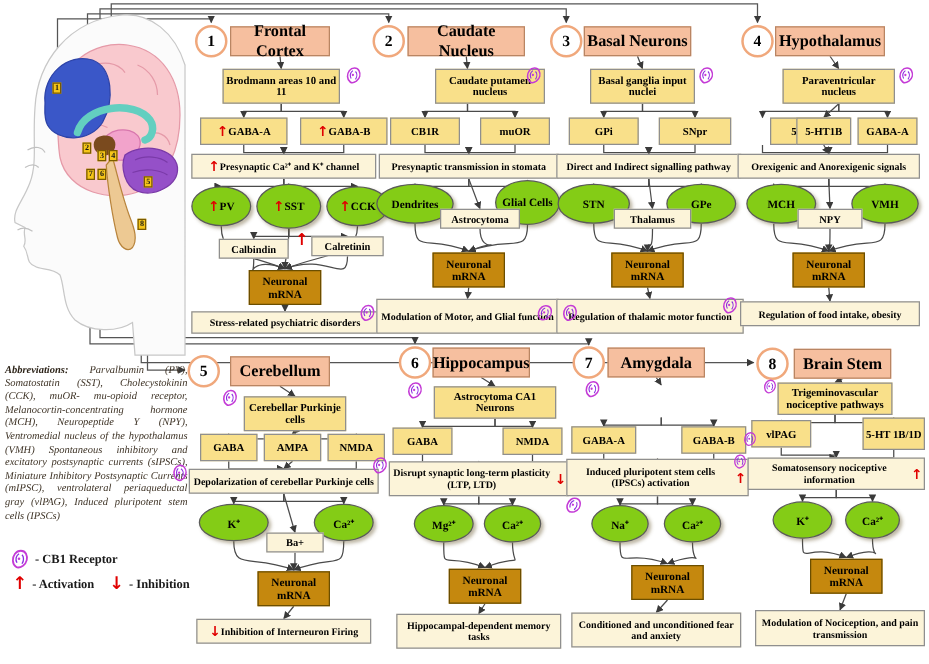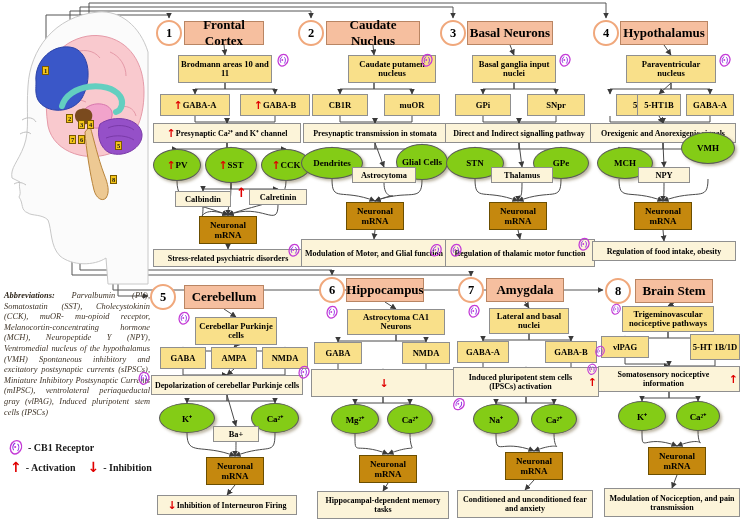--- a/index.html
+++ b/index.html
@@ -237,21 +237,21 @@
 <div class="node wide" id="s3out" style="left:445px;top:239px;width:150px;height:28px">Regulation of thalamic motor function</div>
 
 <div class="node circ" id="s4c" style="left:593px;top:20px">4</div>
 <div class="node hdr" id="s4h" style="left:620px;top:21px;width:88px;height:24px">Hypothalamus</div>
 <div class="node yel" id="s4n2" style="left:626px;top:55px;width:90px;height:28px">Paraventricular nucleus</div>
 <div class="node yel" id="s4r1" style="left:616px;top:94px;width:64px;height:22px">5-HT1A</div>
 <div class="node yel" id="s4r2" style="left:637px;top:94px;width:44px;height:22px">5-HT1B</div>
 <div class="node yel" id="s4r3" style="left:686px;top:94px;width:48px;height:22px">GABA-A</div>
 <div class="node wide" id="s4w" style="left:590px;top:123px;width:146px;height:20px">Orexigenic and Anorexigenic signals</div>
 <div class="node oval" id="s4o1" style="left:597px;top:147px;width:56px;height:32px">MCH</div>
-<div class="node oval" id="s4o2" style="left:681px;top:132px;width:54px;height:32px">VMH</div>
+<div class="node oval" id="s4o2" style="left:681px;top:147px;width:54px;height:32px">VMH</div>
 <div class="node sub" id="s4sub" style="left:638px;top:167px;width:52px;height:16px">NPY</div>
 <div class="node mrna" id="s4mr" style="left:634px;top:202px;width:58px;height:28px">Neuronal mRNA</div>
 <div class="node wide" id="s4out" style="left:592px;top:241px;width:144px;height:20px">Regulation of food intake, obesity</div>
 
 <div class="node circ" id="s5c" style="left:150px;top:284px">5</div>
 <div class="node hdr" id="s5h" style="left:184px;top:285px;width:80px;height:24px">Cerebellum</div>
 <div class="node yel" id="s5n2" style="left:195px;top:317px;width:82px;height:28px">Cerebellar Purkinje cells</div>
 <div class="node yel" id="s5r1" style="left:160px;top:347px;width:46px;height:22px">GABA</div>
 <div class="node yel" id="s5r2" style="left:211px;top:347px;width:46px;height:22px">AMPA</div>
 <div class="node yel" id="s5r3" style="left:262px;top:347px;width:46px;height:22px">NMDA</div>
@@ -264,30 +264,30 @@
       <span class="ra down"></span>
       <span>Inhibition of Interneuron Firing</span>
     </div>
 
 <div class="node circ" id="s6c" style="left:319px;top:277px">6</div>
 <div class="node hdr" id="s6h" style="left:346px;top:278px;width:78px;height:24px">Hippocampus</div>
 <div class="node yel" id="s6n2" style="left:347px;top:309px;width:98px;height:26px">Astrocytoma CA1 Neurons</div>
 <div class="node yel" id="s6r1" style="left:314px;top:342px;width:48px;height:22px">GABA</div>
 <div class="node yel" id="s6r2" style="left:402px;top:342px;width:48px;height:22px">NMDA</div>
 <div class="node wide" id="s6w" style="left:311px;top:369px;width:144px;height:28px">
+      <span>Disrupt synaptic long-term plasticity (LTP, LTD)</span>
       <span class="ra down" style="margin-left:2px"></span>
     </div>
 <div class="node oval" id="s6o1" style="left:331px;top:404px;width:48px;height:30px">Mg²⁺</div>
 <div class="node oval" id="s6o2" style="left:387px;top:404px;width:46px;height:30px">Ca²⁺</div>
 <div class="node mrna" id="s6mr" style="left:359px;top:455px;width:58px;height:28px">Neuronal mRNA</div>
 <div class="node wide" id="s6out" style="left:317px;top:491px;width:132px;height:28px">Hippocampal-dependent memory tasks</div>
 
 <div class="node circ" id="s7c" style="left:458px;top:277px">7</div>
 <div class="node hdr" id="s7h" style="left:486px;top:278px;width:78px;height:24px">Amygdala</div>
-<div class="node yel" id="s7n2" style="left:489px;top:308px;width:80px;height:26px">Lateral and basal nuclei</div>
 <div class="node yel" id="s7r1" style="left:457px;top:341px;width:52px;height:22px">GABA-A</div>
 <div class="node yel" id="s7r2" style="left:545px;top:341px;width:52px;height:22px">GABA-B</div>
 <div class="node wide" id="s7w" style="left:453px;top:367px;width:146px;height:30px">
       <span>Induced pluripotent stem cells (IPSCs) activation</span>
       <span class="ra up" style="margin-left:2px"></span>
     </div>
 <div class="node oval" id="s7o1" style="left:473px;top:404px;width:46px;height:30px">Na⁺</div>
 <div class="node oval" id="s7o2" style="left:531px;top:404px;width:46px;height:30px">Ca²⁺</div>
 <div class="node mrna" id="s7mr" style="left:505px;top:452px;width:58px;height:28px">Neuronal mRNA</div>
 <div class="node wide" id="s7out" style="left:457px;top:490px;width:136px;height:28px">Conditioned and unconditioned fear and anxiety</div>

